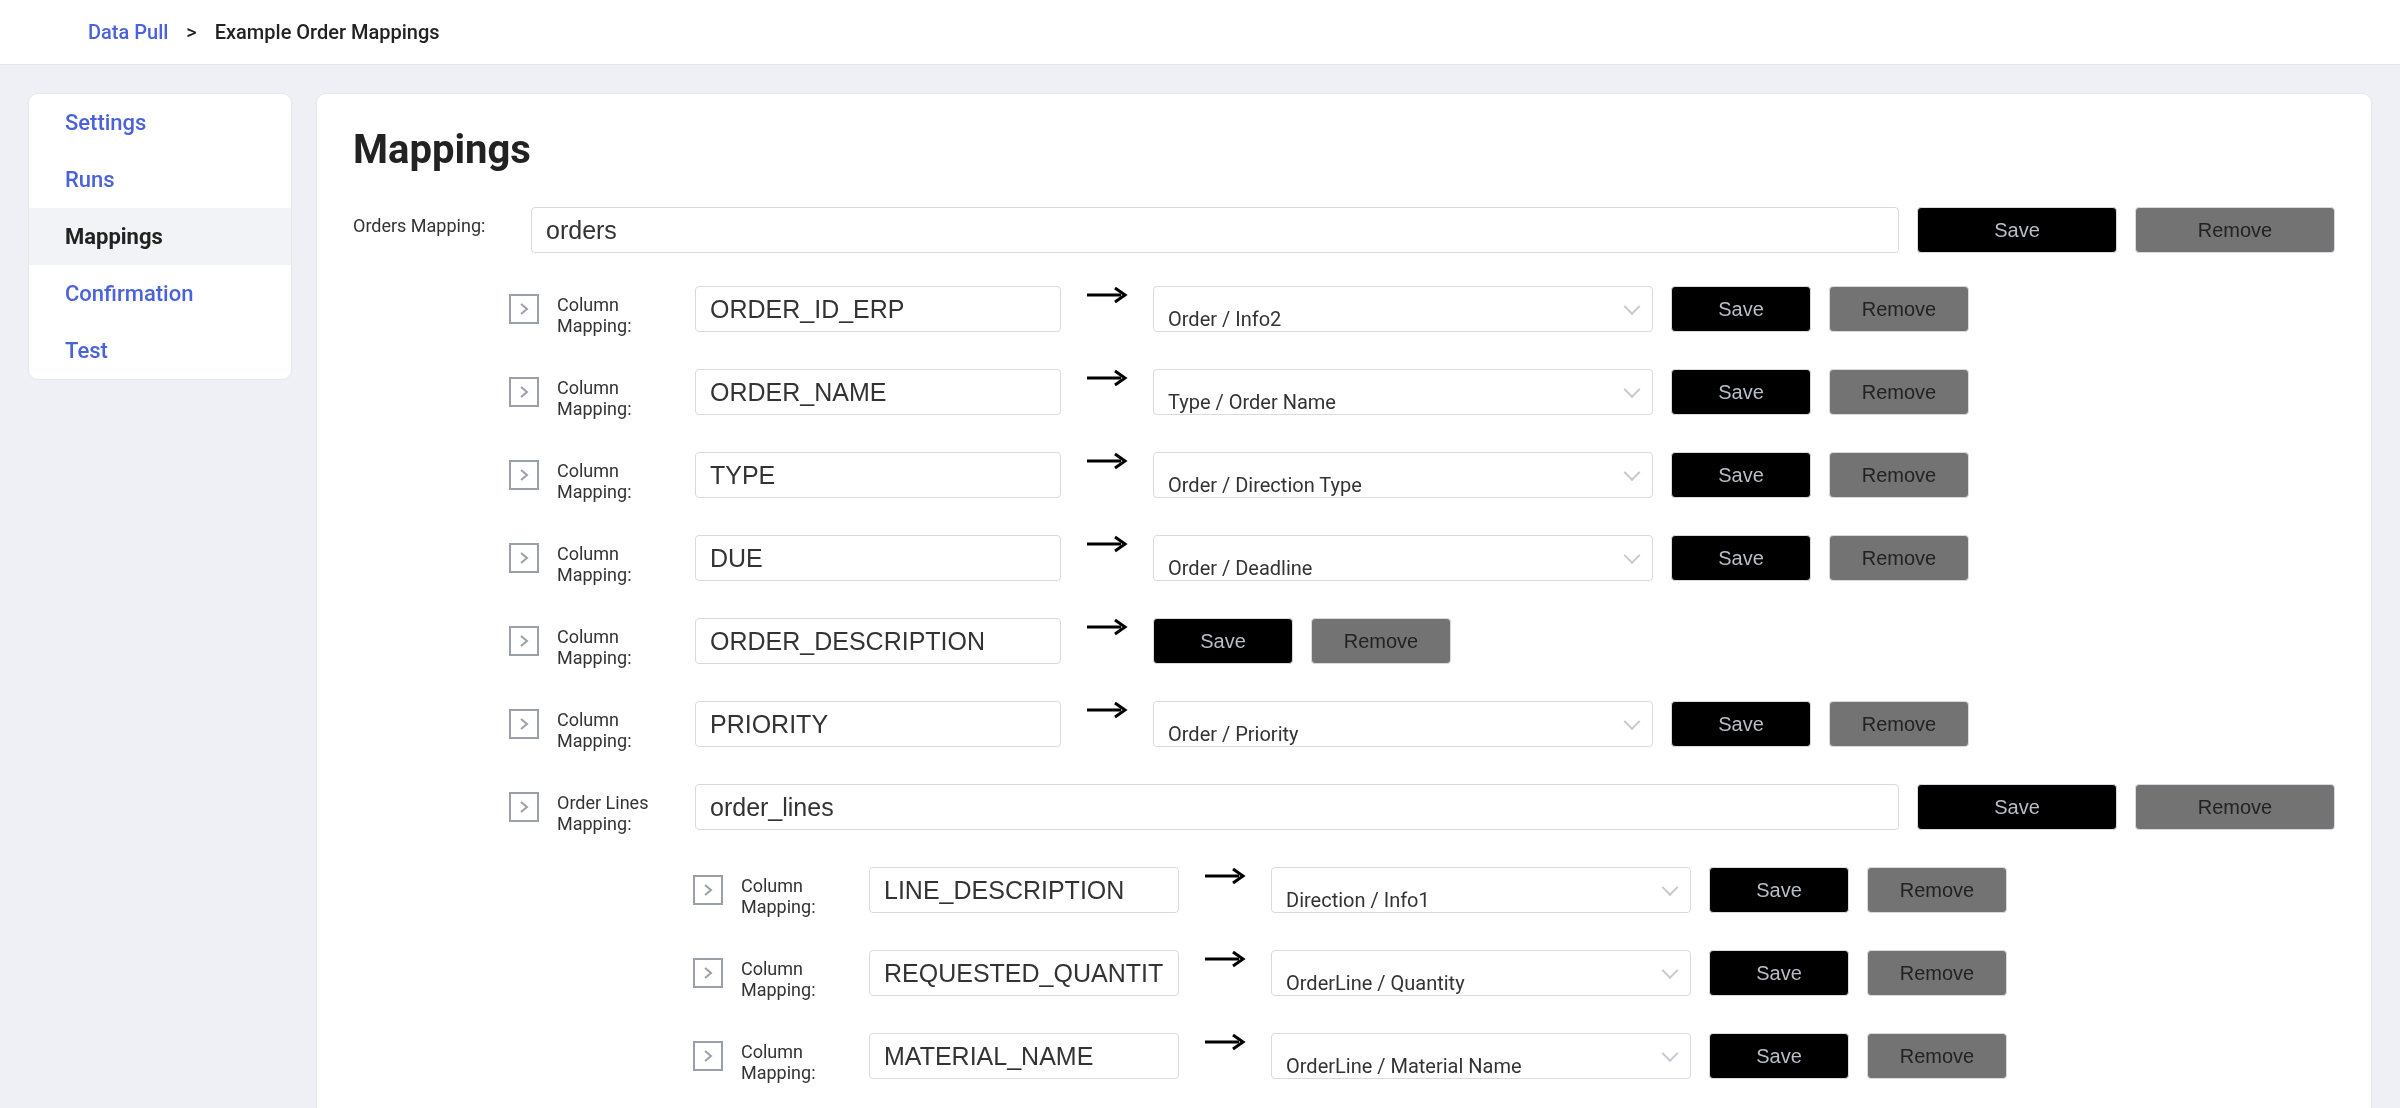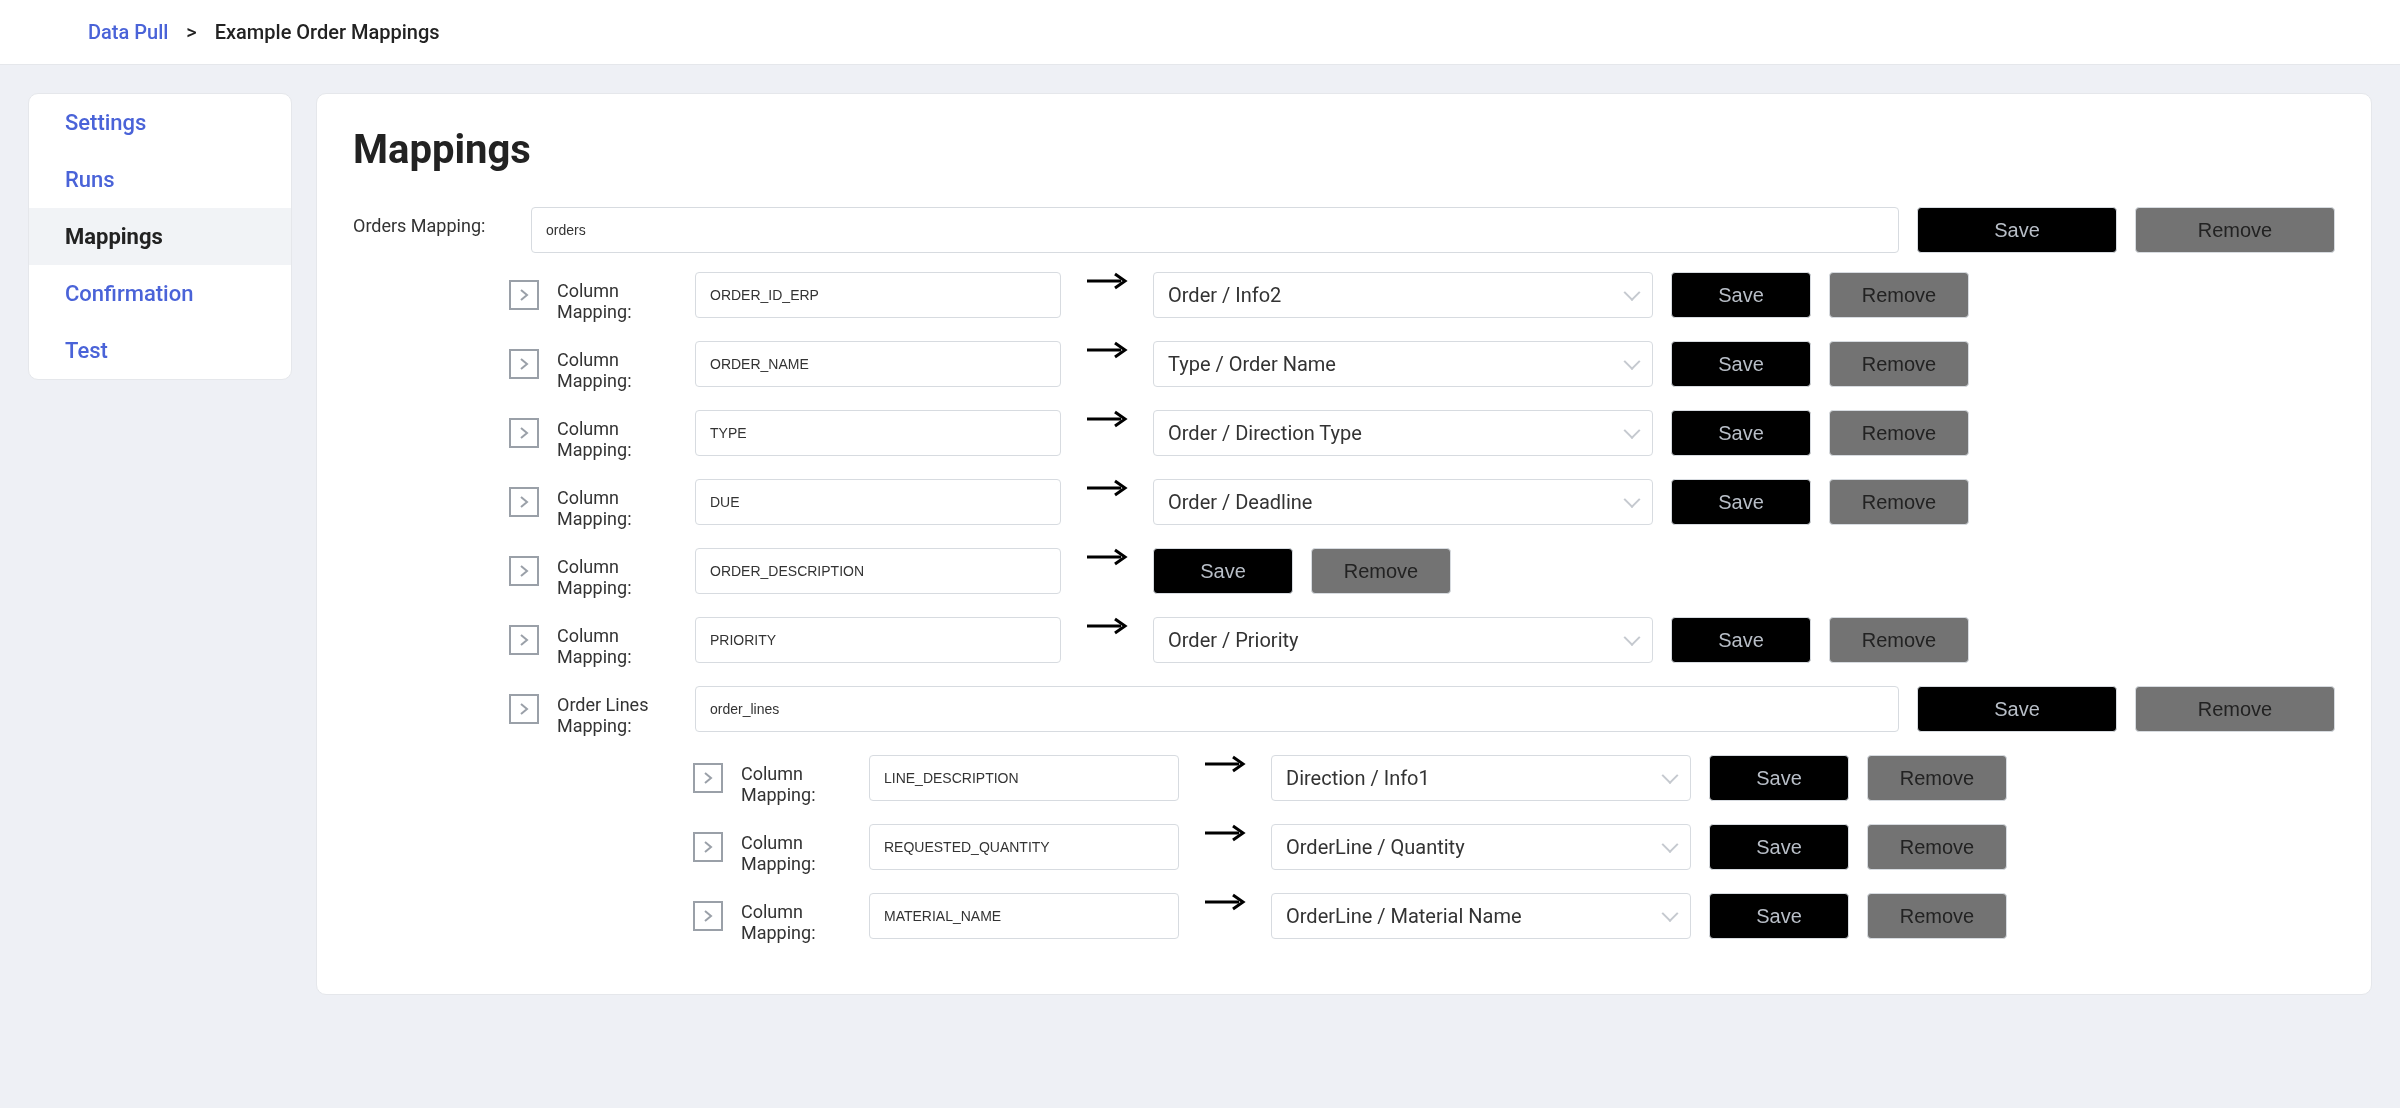--- a/index.html
+++ b/index.html
@@ -61,60 +61,60 @@
     h1 {
       font-size: 40px;
       font-weight: 700;
       margin-bottom: 34px;
     }
 
     .row {
       display: flex;
       align-items: flex-start;
       gap: 18px;
-      margin-bottom: 19px;
+      margin-bottom: 33px;
     }
     .label {
       width: 160px;
       font-size: 18px;
       color: #333;
       padding-top: 8px;
       flex: 0 0 auto;
     }
     .label.narrow {
       width: 120px;
     }
     .label.xnarrow {
       width: 110px;
     }
 
     input.textfield {
       height: 46px;
       border: 1px solid #d7dbe0;
       border-radius: 4px;
       padding: 0 14px;
-      font-size: 14px;
+      font-size: 25px;
       color: #333;
       background:#fff;
     }
     .textfield.wide { flex: 1; }
     .textfield.col { width: 366px; }
     .textfield.col2 { width: 310px; }
 
     .select {
       height: 46px;
       border: 1px solid #d7dbe0;
       border-radius: 4px;
       padding: 0 36px 0 14px;
       font-size: 20px;
       color: #333;
       background:#fff;
       position: relative;
       display:flex;
-      align-items:center;
+      align-items:flex-end;
       cursor:pointer;
     }
     .select.w1 { width: 500px; }
     .select.w2 { width: 420px; }
     .select::after {
       content: "";
       position:absolute;
       right:14px;
       top:50%;
       width:10px; height:10px;

